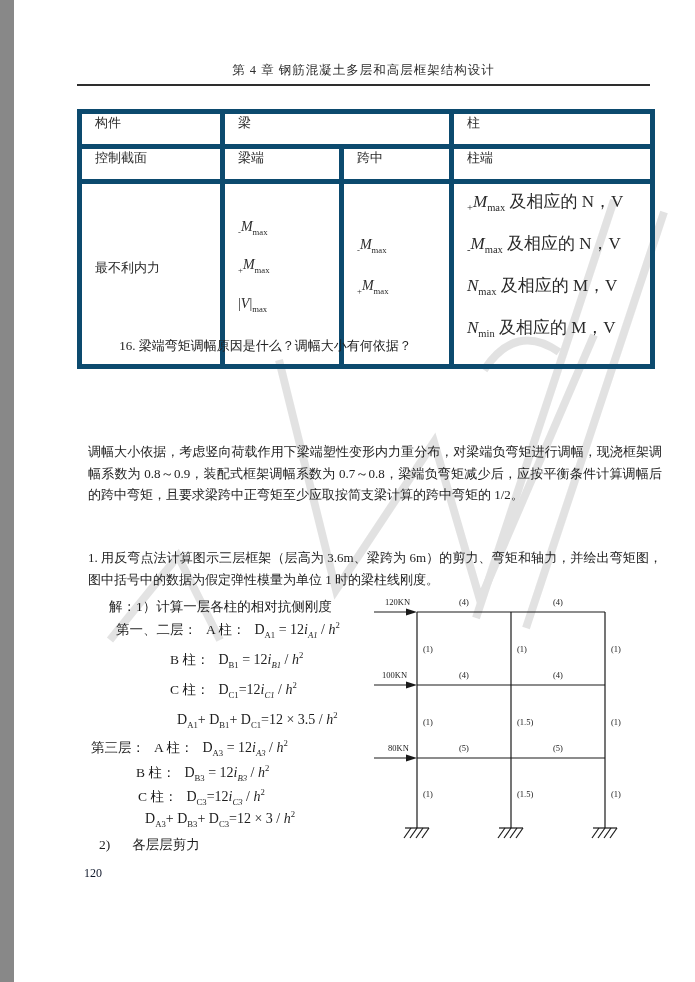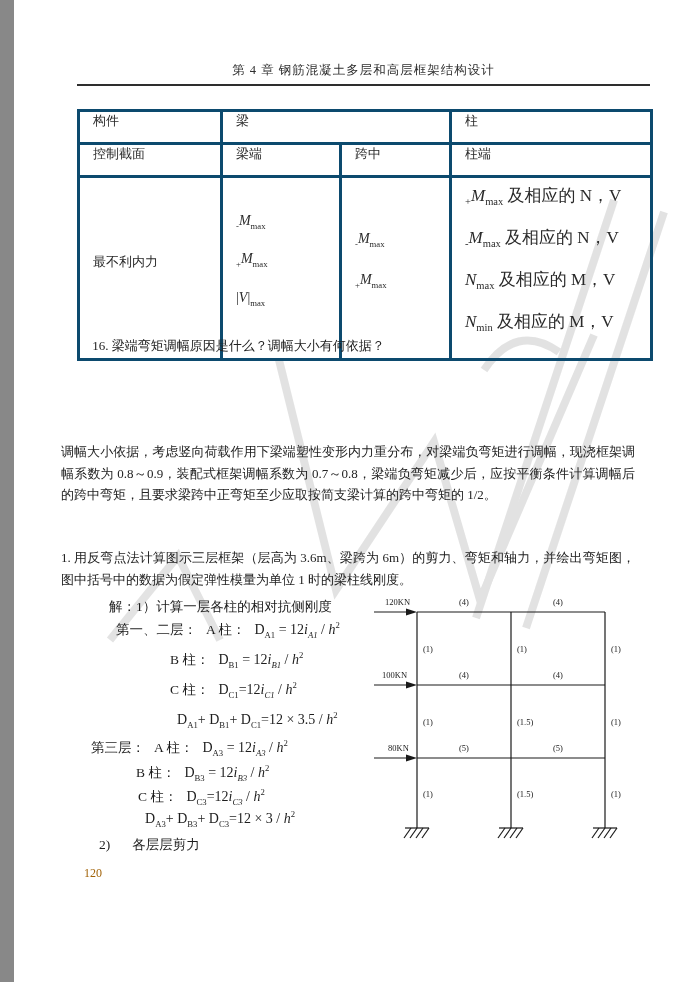--- a/index.html
+++ b/index.html
@@ -23,48 +23,48 @@
   .header-rule{
     position:absolute;left:63px;top:84px;width:573px;height:2px;background:#2e2e2e;
   }
   
   table.forces{
     position:absolute;left:63px;top:109px;
     border-collapse:collapse;table-layout:fixed;
     font-size:13px;color:#2a2a2a;
   }
   table.forces td{
-    border:3px solid #0c4a6e;
+    border:5px solid #0c4a6e;
     padding:0 0 12px 13px;vertical-align:middle;
   }
   tr.r1{height:32px;} tr.r2{height:33px;} tr.r3{height:150px;}
   td.fcell{vertical-align:top;}
   .fline{font-size:14px;line-height:33px;white-space:nowrap;}
   td.be .fline{line-height:33px;} td.be{padding-top:8px;}
   td.ms{padding-top:26px;} td.ms .fline{line-height:35px;}
   td.ce{padding-top:6px;} td.ce .fline{line-height:35.5px;font-size:17px;}
   
   .m-n{font-style:normal;}
   .m-i{font-style:italic;}
   .m-sub{font-size:0.62em;vertical-align:sub;}
   .m-isub{font-size:0.62em;vertical-align:sub;font-style:italic;}
   .m-sup{font-size:0.62em;vertical-align:super;}
   
   .para{
-    position:absolute;left:47px;width:574px;
+    position:absolute;left:74px;width:574px;
     font-size:13px;line-height:21.6px;text-align:justify;color:#222;
   }
   .indent{text-indent:2.4em;}
   
   .sline{font-size:13.5px;white-space:nowrap;color:#1d1d1d;}
   .slabel{margin-right:9px;}
   .math{font-size:14px;text-align:center;}
   .step-num{margin-right:22px;}
   
-  .pagenum{position:absolute;left:70px;top:866px;font-size:12px;color:#a16207;}
+  .pagenum{position:absolute;left:70px;top:866px;font-size:12px;color:#0f172a;}
   
   .diagram{position:absolute;left:358px;top:592px;}
   .diagram text{font-family:"Liberation Serif",serif;font-size:8.5px;fill:#1a1a1a;}
   .diagram line, .diagram path{stroke:#1a1a1a;stroke-width:1.2;fill:none;}
   .diagram polygon{fill:#1a1a1a;stroke:none;}
 </style>
 </head>
 <body>
 
 <div class="page">

